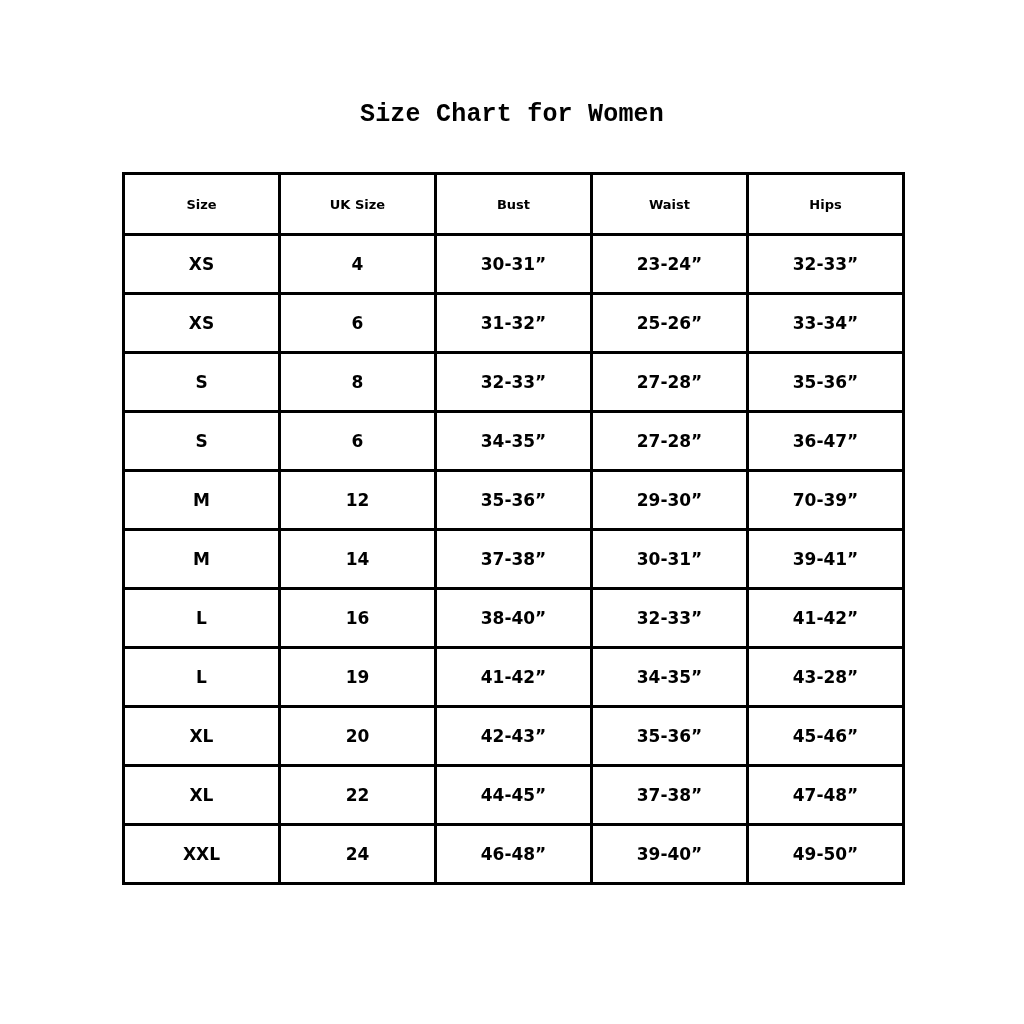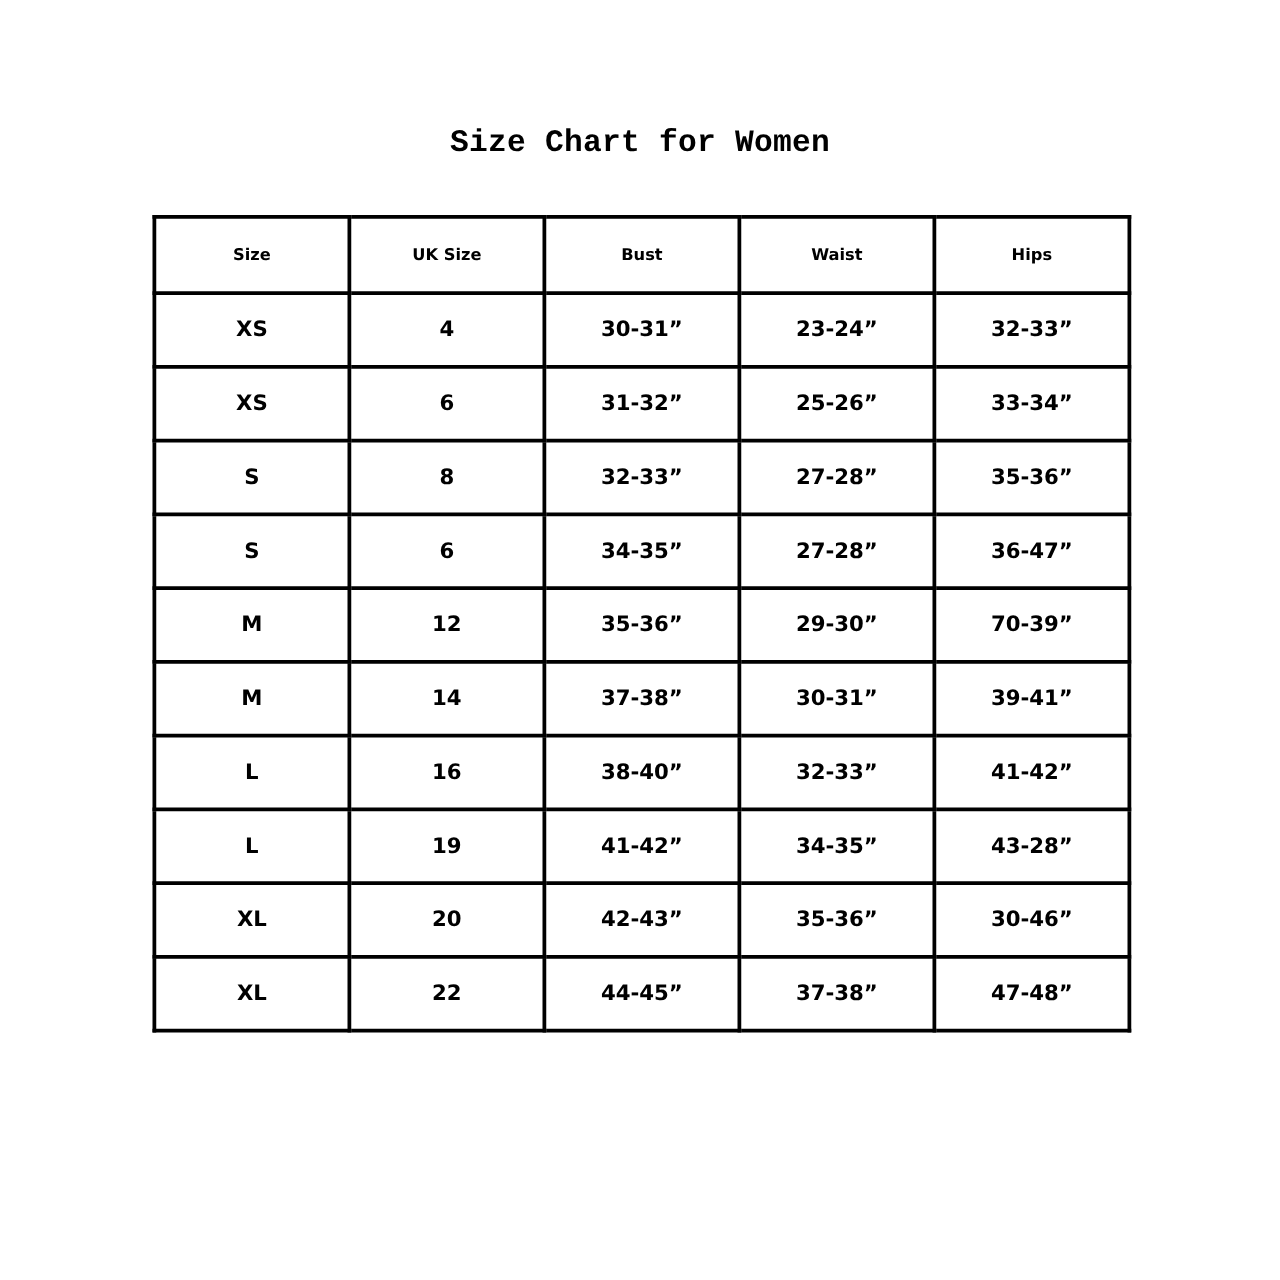--- a/index.html
+++ b/index.html
@@ -144,26 +144,33 @@
           <td class="num">19</td>
           <td>41-42”</td>
           <td>34-35”</td>
           <td>43-28”</td>
         </tr>
         <tr>
           <td>XL</td>
           <td class="num">20</td>
           <td>42-43”</td>
           <td>35-36”</td>
-          <td>30-46”</td>
+          <td>45-46”</td>
         </tr>
         <tr>
           <td>XL</td>
           <td class="num">22</td>
           <td>44-45”</td>
           <td>37-38”</td>
           <td>47-48”</td>
         </tr>
+        <tr>
+          <td>XXL</td>
+          <td class="num">24</td>
+          <td>46-48”</td>
+          <td>39-40”</td>
+          <td>49-50”</td>
+        </tr>
       </tbody>
     </table>
   </div>
 
 </div>
 
 </body></html>

